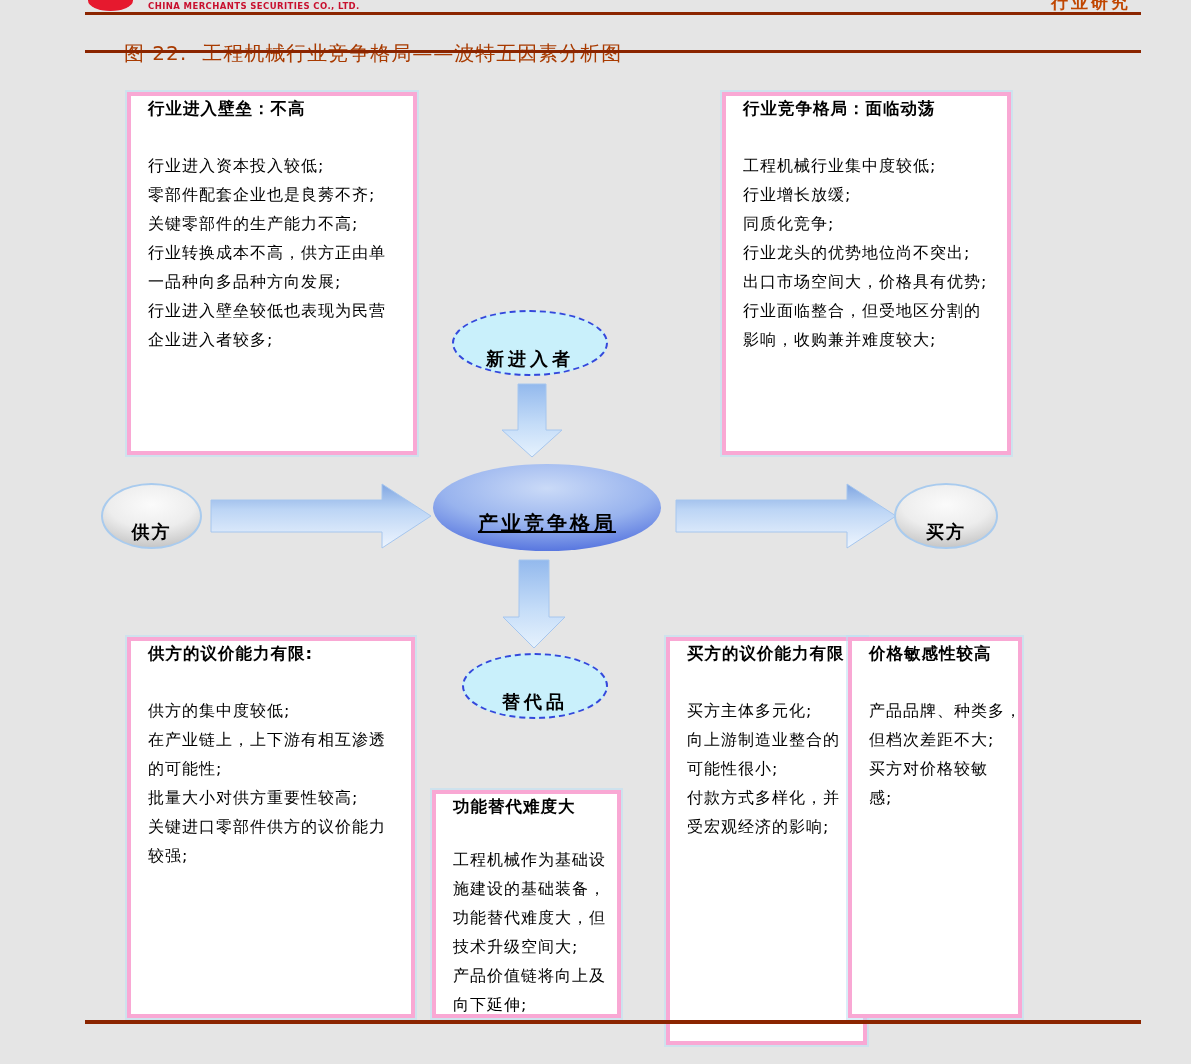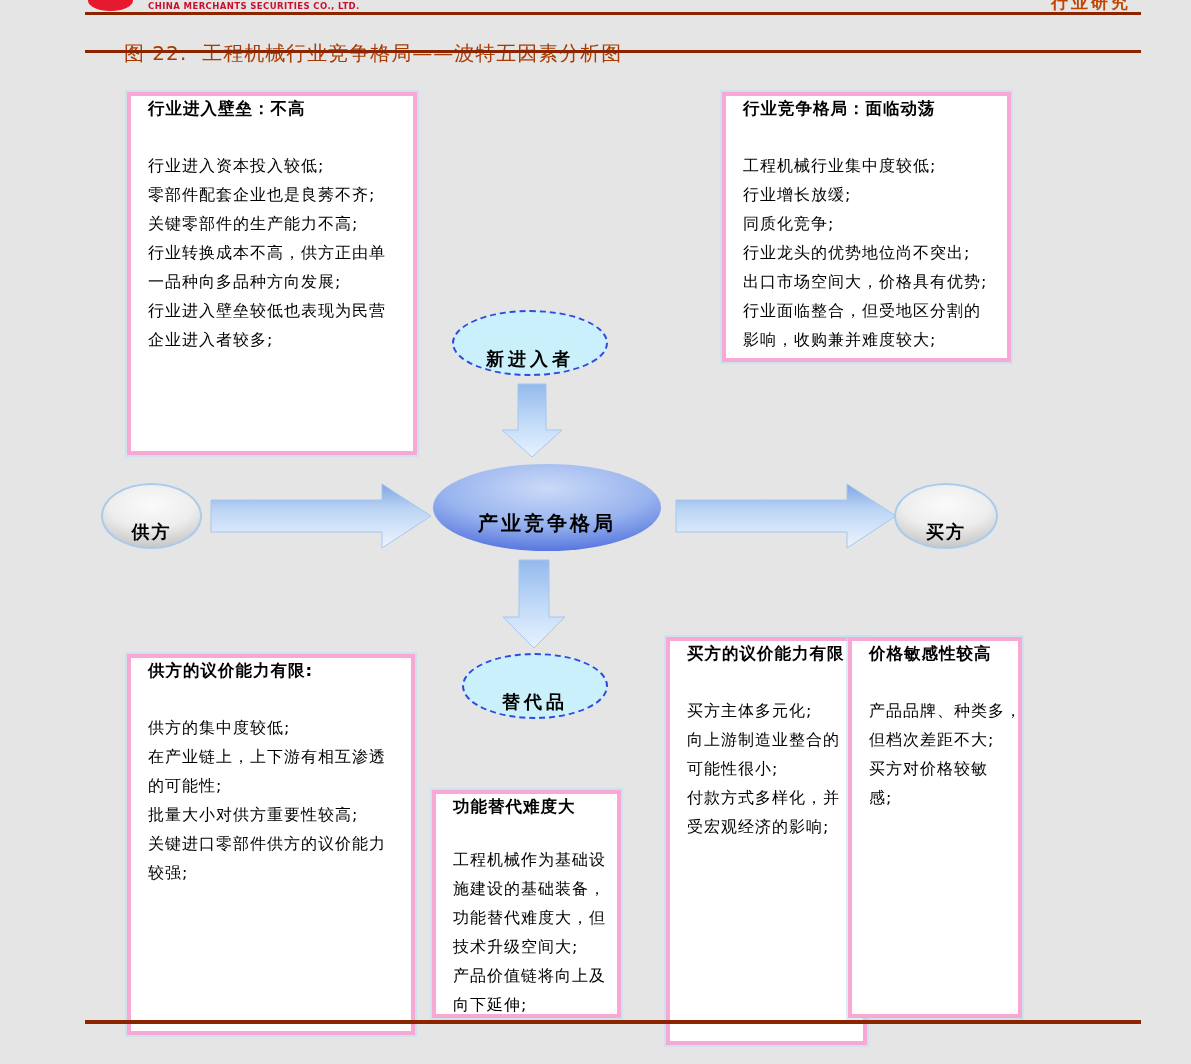--- a/index.html
+++ b/index.html
@@ -27,20 +27,21 @@
   
   .node{position:absolute;display:flex;align-items:center;justify-content:center;border-radius:50%;box-sizing:border-box;}
   .node-label{font-weight:bold;color:#000;margin-top:31px;}
   .node-cyan{background:#C9F0FB;border:2px dashed #3348DC;}
   .node-gray{
     background:radial-gradient(ellipse 110% 95% at 50% 32%,#FBFBFB 0%,#EDEDED 40%,#BDBDBD 80%,#9C9C9C 100%);
     border:2px solid #A9CBEE;
   }
   .node-center{
     background:radial-gradient(ellipse 115% 105% at 50% 28%,#CADAF7 0%,#98B3EE 40%,#4A69DC 75%,#2B4CD0 100%);
+    text-decoration:underline;
   }
   .arrow{position:absolute;}
 </style>
 </head>
 <body>
 
 <div id="canvas">
 
   <div class="logo-ellipse"></div>
   <div class="logo-text">CHINA MERCHANTS SECURITIES CO., LTD.</div>
@@ -53,21 +54,21 @@
     <div class="box-title">行业进入壁垒：不高</div>
     <div class="box-body">行业进入资本投入较低;
 零部件配套企业也是良莠不齐;
 关键零部件的生产能力不高;
 行业转换成本不高，供方正由单
 一品种向多品种方向发展;
 行业进入壁垒较低也表现为民营
 企业进入者较多;</div>
   </div>
 
-  <div class="box" style="left:722px;top:92px;width:289px;height:270px">
+  <div class="box" style="left:722px;top:92px;width:289px;height:363px">
     <div class="box-title">行业竞争格局：面临动荡</div>
     <div class="box-body">工程机械行业集中度较低;
 行业增长放缓;
 同质化竞争;
 行业龙头的优势地位尚不突出;
 出口市场空间大，价格具有优势;
 行业面临整合，但受地区分割的
 影响，收购兼并难度较大;</div>
   </div>
 
@@ -128,21 +129,21 @@
           <stop offset="1" stop-color="#E6F2FD"></stop>
     </linearGradient>
       </defs>
     <polygon points="17,1 47,1 47,58 63,58 32,89 1,58 17,58" fill="url(#gv2)" stroke="#A6C6EE" stroke-width="1"></polygon>
   </svg>
 
   <div class="node node-cyan" style="left:462px;top:653px;width:146px;height:66px">
     <span class="node-label" style="font-size:18px;letter-spacing:4px">替代品</span>
   </div>
 
-  <div class="box" style="left:127px;top:654px;width:288px;height:381px">
+  <div class="box" style="left:127px;top:637px;width:288px;height:381px">
     <div class="box-title">供方的议价能力有限:</div>
     <div class="box-body">供方的集中度较低;
 在产业链上，上下游有相互渗透
 的可能性;
 批量大小对供方重要性较高;
 关键进口零部件供方的议价能力
 较强;</div>
   </div>
 
   <div class="box" style="left:432px;top:790px;width:189px;height:228px">

